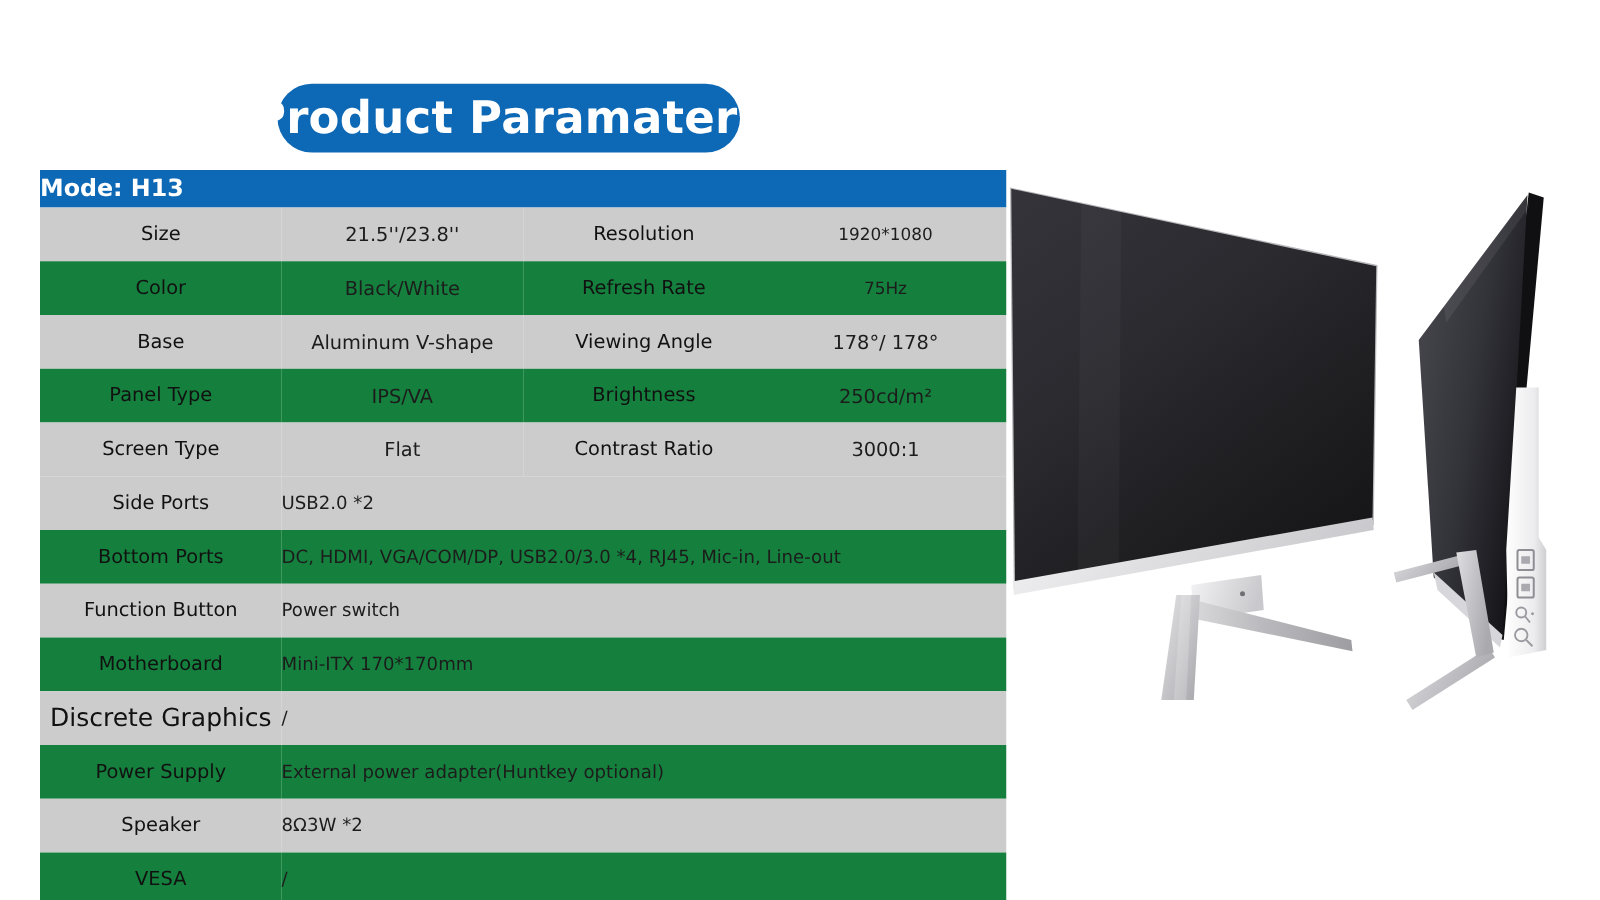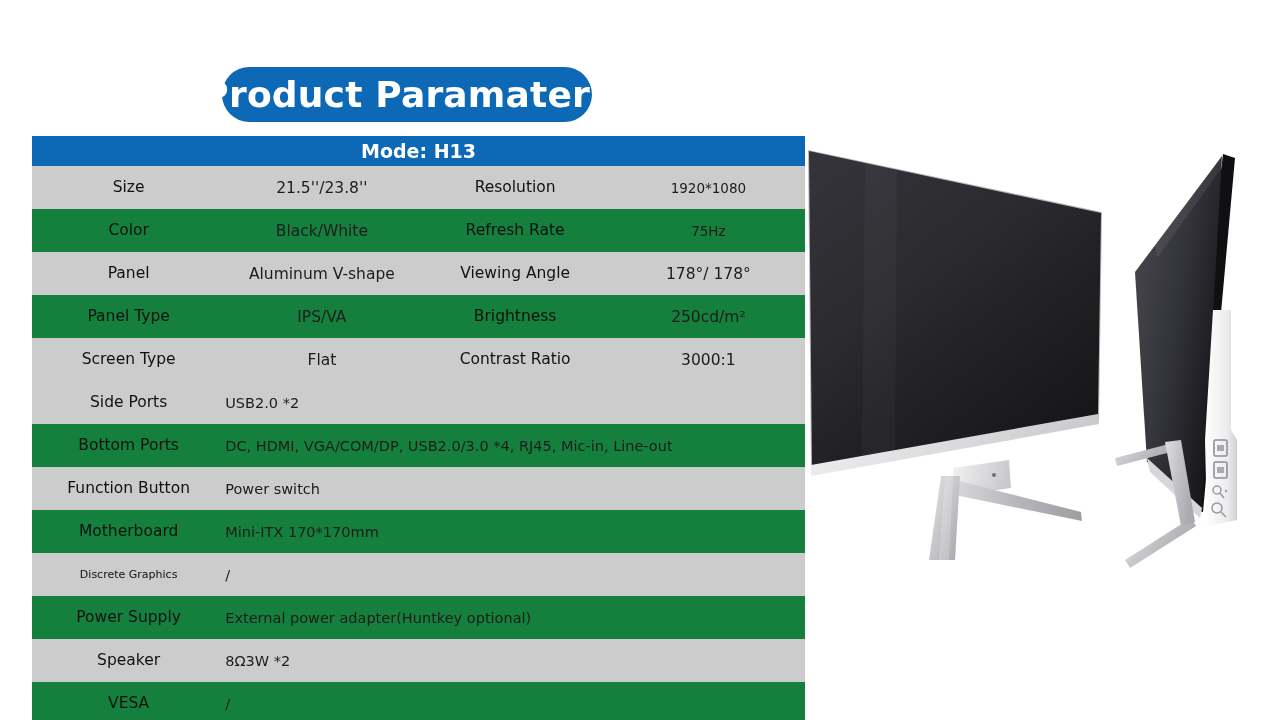--- a/index.html
+++ b/index.html
@@ -50,21 +50,20 @@
   #spec-table td, #spec-table th {
     border: 0;
     padding: 0;
   }
 
   .hdr-cell {
     background: #0d68b5;
     color: #ffffff;
     font-size: 19px;
     font-weight: bold;
-    text-align: center;
     height: 30px;
     line-height: 30px;
   }
 
   
   .lbl {
     font-size: 15.5px;
     font-weight: normal;
     color: #111111;
     text-align: center;
@@ -153,21 +152,21 @@
       <td class="lbl sh-dark colsep" style="width:217px">Resolution</td>
       <td class="val sh-dark small" style="width:170px">1920*1080</td>
     </tr>
     <tr class="rowline">
       <td class="lbl sh-light colsep">Color</td>
       <td class="val sh-light colsep">Black/White</td>
       <td class="lbl sh-light colsep">Refresh Rate</td>
       <td class="val sh-light small">75Hz</td>
     </tr>
     <tr class="rowline">
-      <td class="lbl sh-dark colsep">Panel</td>
+      <td class="lbl sh-dark colsep">Base</td>
       <td class="val sh-dark colsep">Aluminum V-shape</td>
       <td class="lbl sh-dark colsep">Viewing Angle</td>
       <td class="val sh-dark">178°/ 178°</td>
     </tr>
     <tr class="rowline">
       <td class="lbl sh-light colsep">Panel Type</td>
       <td class="val sh-light colsep">IPS/VA</td>
       <td class="lbl sh-light colsep">Brightness</td>
       <td class="val sh-light">250cd/m²</td>
     </tr>
@@ -188,21 +187,21 @@
     </tr>
     <tr class="rowline">
       <td class="lbl sh-dark colsep">Function Button</td>
       <td class="val left small sh-dark" colspan="3">Power switch</td>
     </tr>
     <tr class="rowline">
       <td class="lbl sh-light colsep">Motherboard</td>
       <td class="val left small sh-light" colspan="3">Mini-ITX 170*170mm</td>
     </tr>
     <tr class="rowline">
-      <td class="lbl sh-dark colsep" style="font-size:11px">Discrete Graphics</td>
+      <td class="lbl sh-dark colsep" style="font-size:20px">Discrete Graphics</td>
       <td class="val left small sh-dark" colspan="3">/</td>
     </tr>
     <tr class="rowline">
       <td class="lbl sh-light colsep">Power Supply</td>
       <td class="val left small sh-light" colspan="3">External power adapter(Huntkey optional)</td>
     </tr>
     <tr class="rowline">
       <td class="lbl sh-dark colsep">Speaker</td>
       <td class="val left small sh-dark" colspan="3">8Ω3W *2</td>
     </tr>

